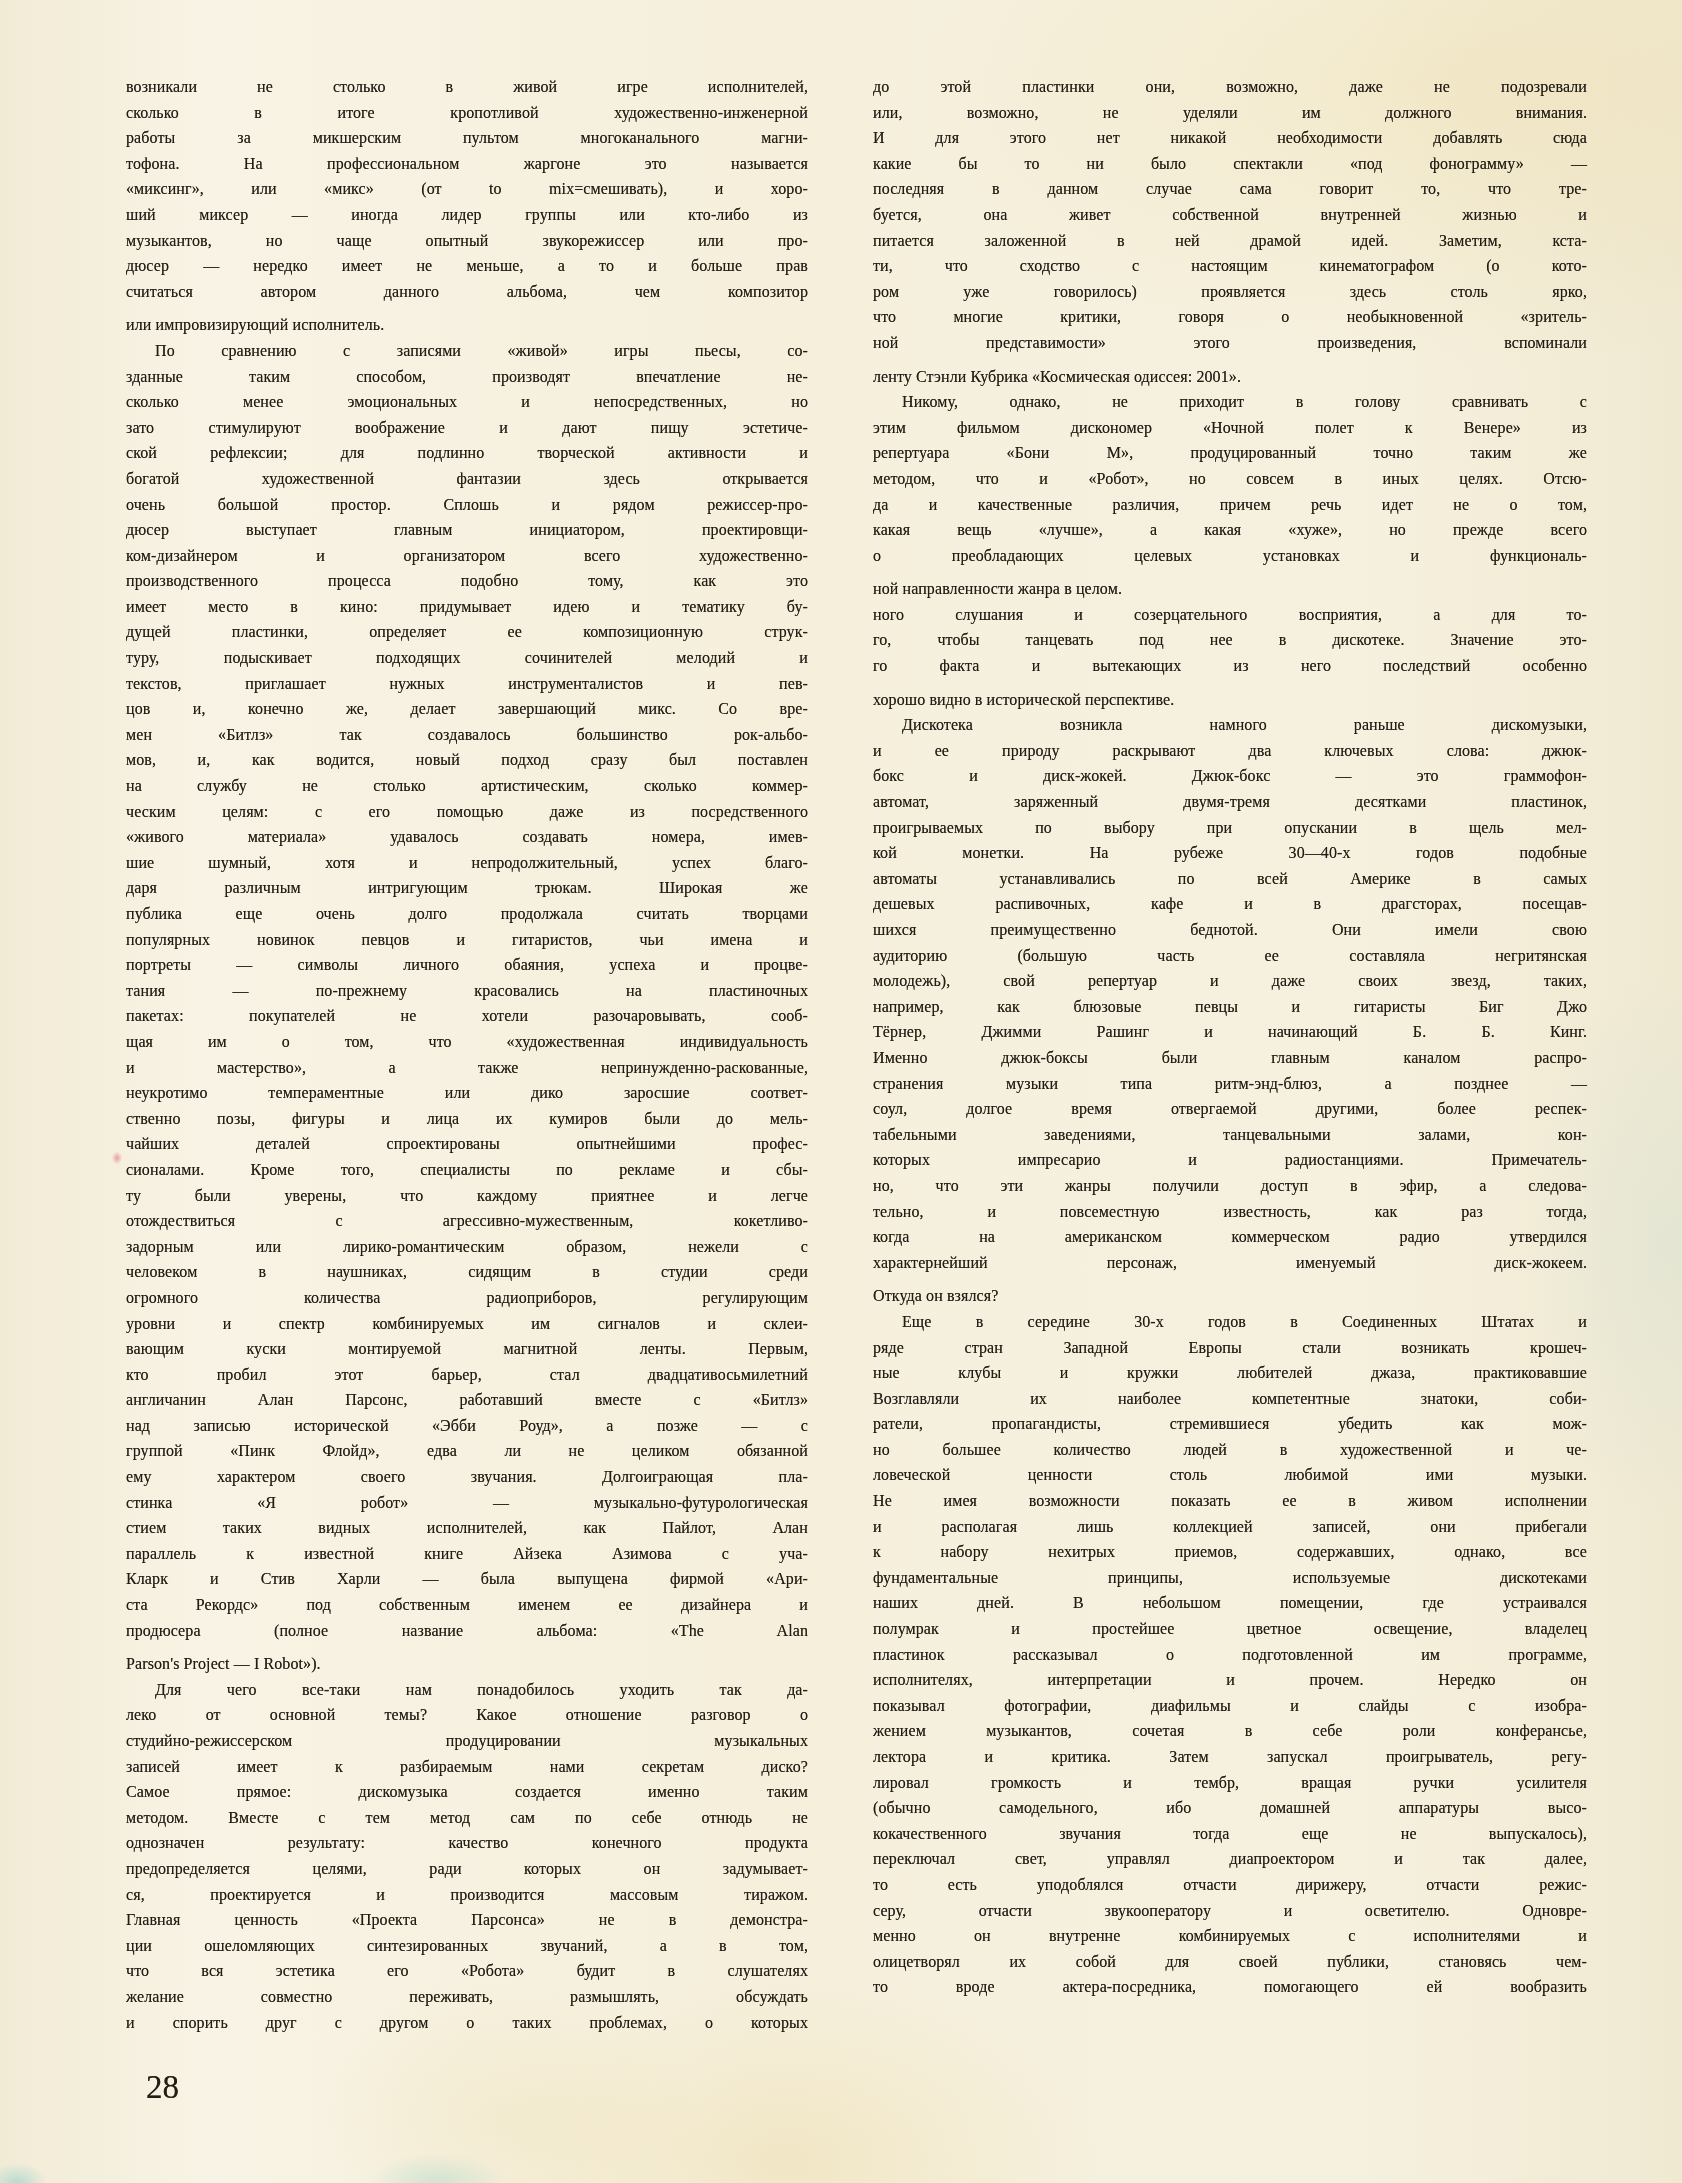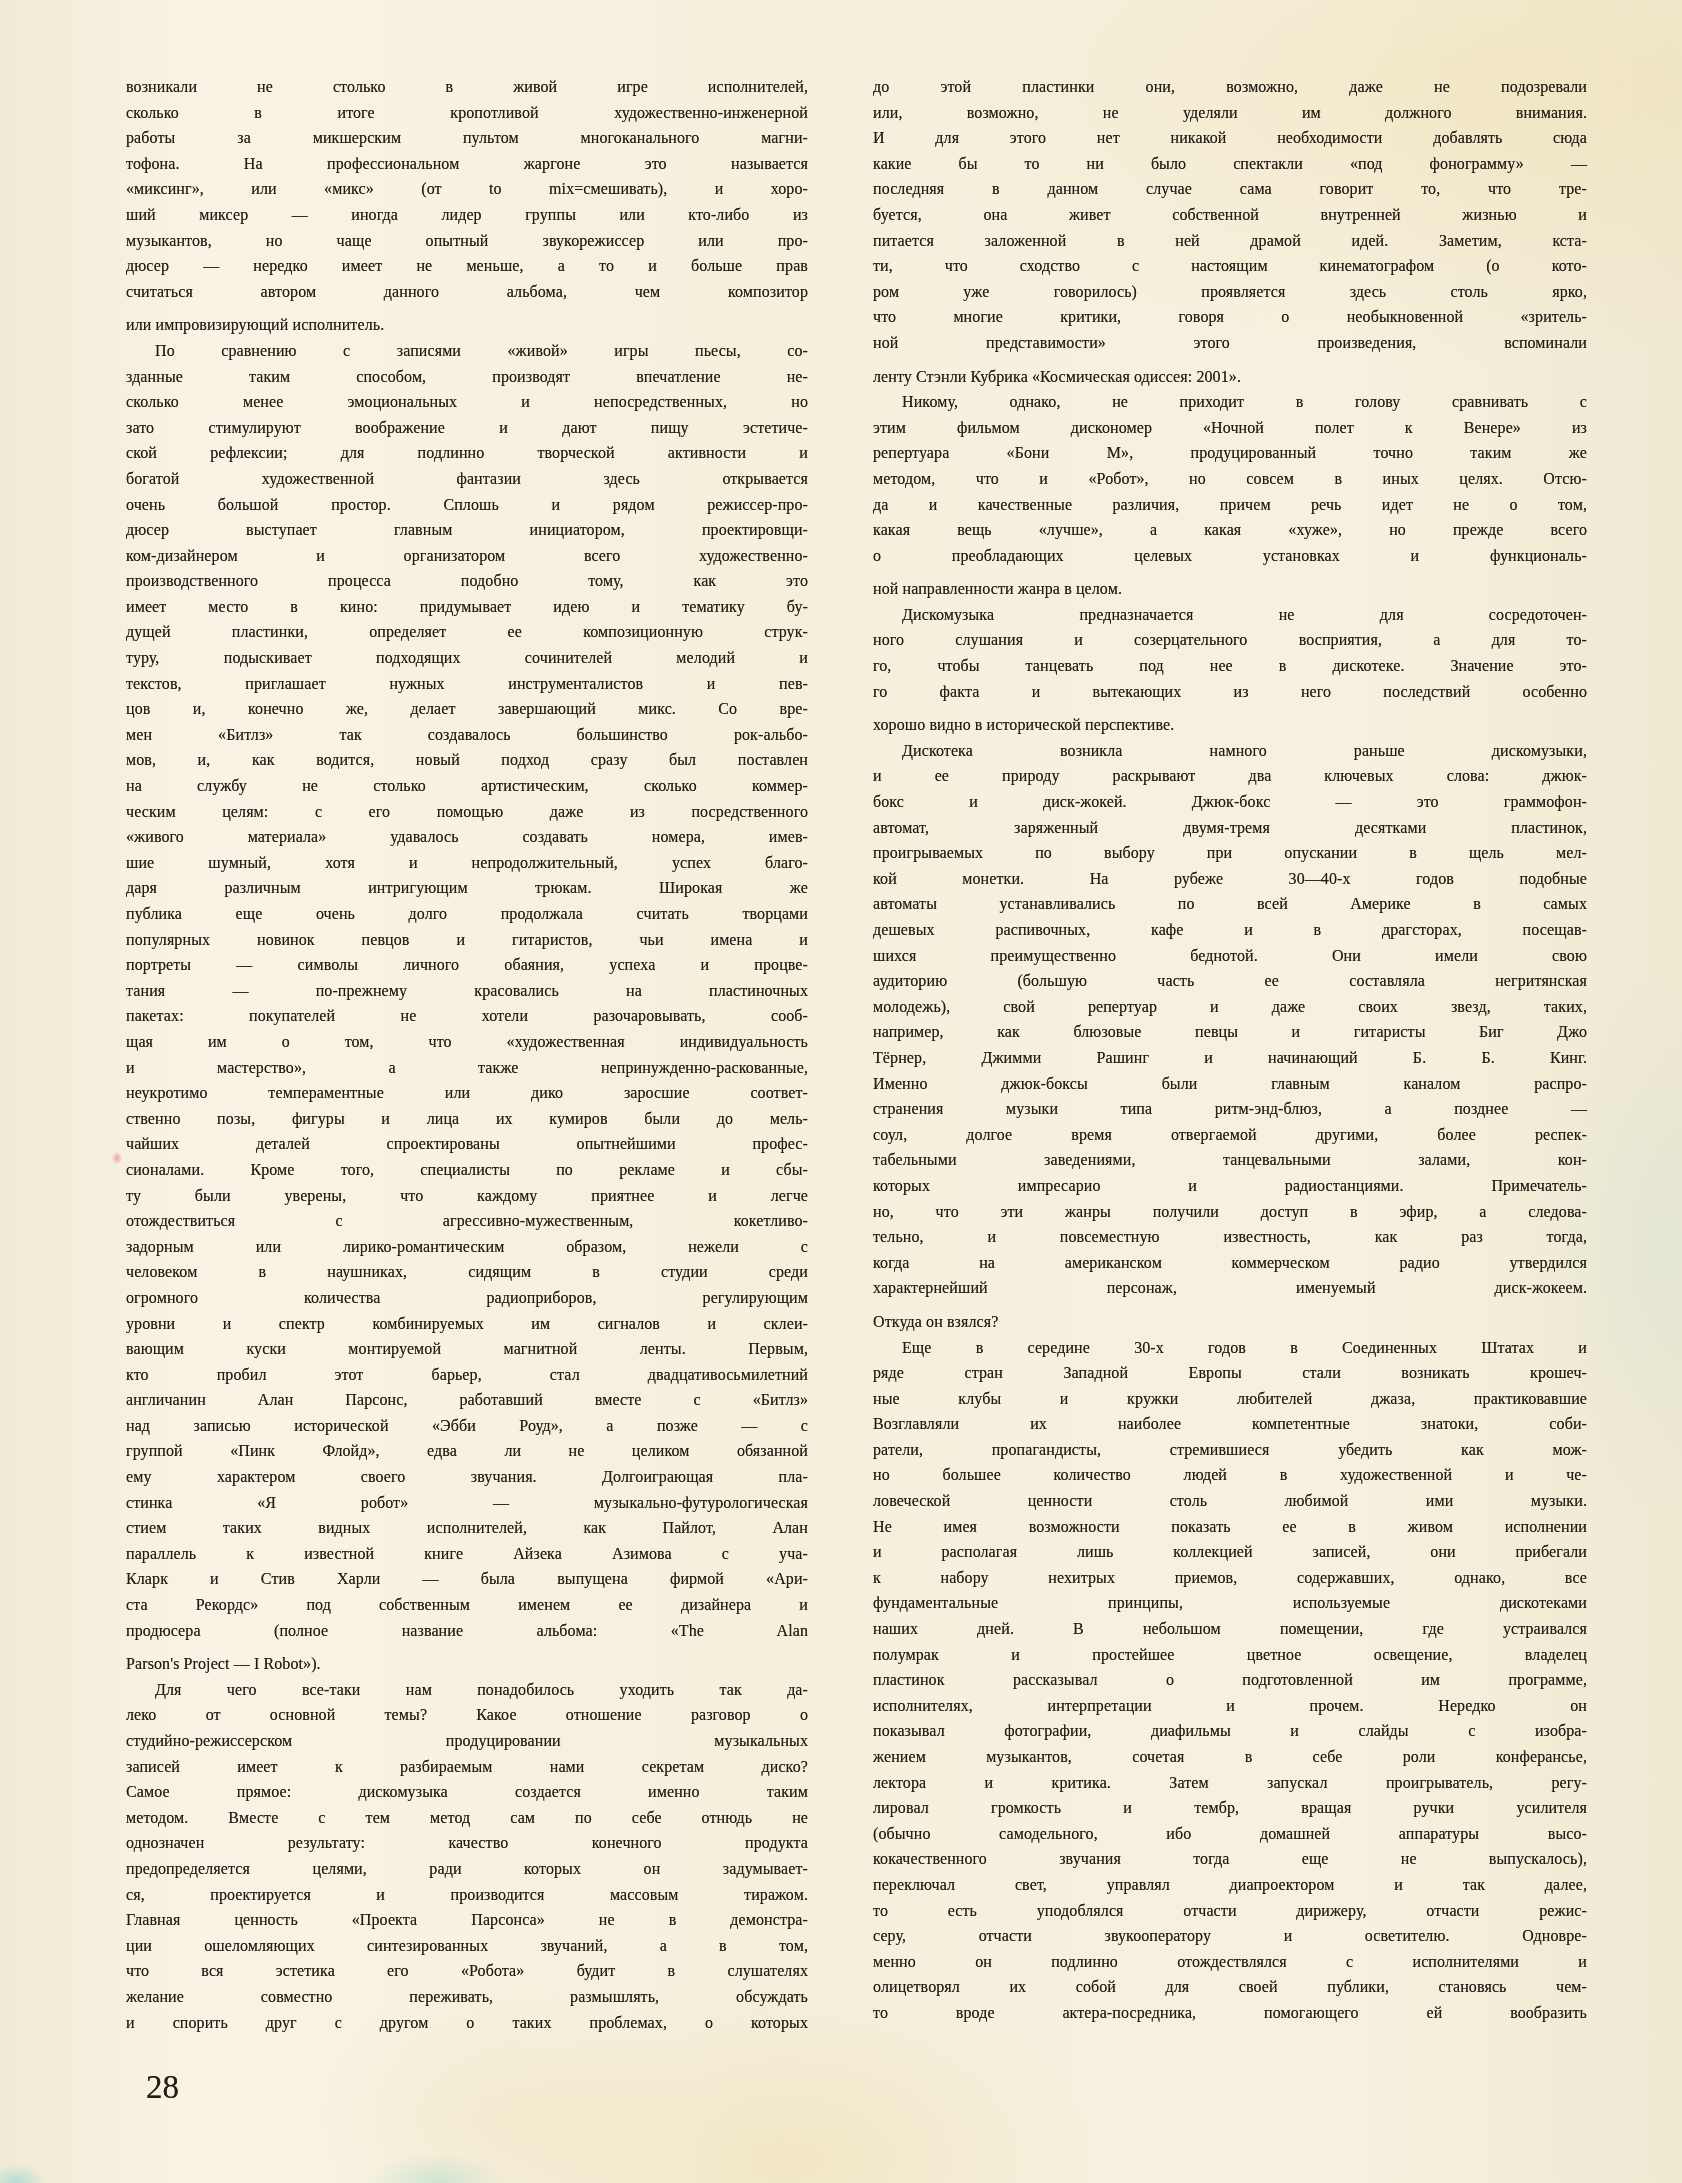--- a/index.html
+++ b/index.html
@@ -135,21 +135,20 @@
     <div class="line">ной представимости» этого произведения,  вспоминали</div>
     <div class="line parend">ленту Стэнли Кубрика «Космическая одиссея: 2001».</div>
     <div class="line indent">Никому, однако, не приходит в голову сравнивать с</div>
     <div class="line">этим фильмом дискономер «Ночной полет к Венере» из</div>
     <div class="line">репертуара «Бони М», продуцированный точно таким же</div>
     <div class="line">методом, что и «Робот», но совсем в иных целях. Отсю-</div>
     <div class="line">да и качественные различия, причем речь идет не о том,</div>
     <div class="line">какая вещь «лучше», а какая «хуже», но прежде всего</div>
     <div class="line">о преобладающих целевых установках и функциональ-</div>
     <div class="line parend">ной направленности жанра в целом.</div>
-    <div class="line indent">Дискомузыка предназначается не для  сосредоточен-</div>
     <div class="line">ного слушания и созерцательного восприятия, а для то-</div>
     <div class="line">го, чтобы танцевать под нее в дискотеке. Значение это-</div>
     <div class="line">го факта и вытекающих из него последствий особенно</div>
     <div class="line parend">хорошо видно в исторической перспективе.</div>
     <div class="line indent">Дискотека возникла намного  раньше  дискомузыки,</div>
     <div class="line">и ее природу раскрывают два ключевых слова: джюк-</div>
     <div class="line">бокс и диск-жокей.  Джюк-бокс — это  граммофон-</div>
     <div class="line">автомат, заряженный двумя-тремя десятками пластинок,</div>
     <div class="line">проигрываемых по выбору при опускании в щель мел-</div>
     <div class="line">кой монетки.  На рубеже 30—40-х годов подобные</div>
@@ -187,19 +186,19 @@
     <div class="line">исполнителях, интерпретации и  прочем.  Нередко он</div>
     <div class="line">показывал фотографии, диафильмы и слайды с изобра-</div>
     <div class="line">жением музыкантов, сочетая в себе роли конферансье,</div>
     <div class="line">лектора и критика. Затем запускал проигрыватель, регу-</div>
     <div class="line">лировал громкость и тембр, вращая ручки усилителя</div>
     <div class="line">(обычно самодельного, ибо домашней аппаратуры высо-</div>
     <div class="line">кокачественного звучания тогда еще не выпускалось),</div>
     <div class="line">переключал свет, управлял диапроектором и так далее,</div>
     <div class="line">то есть уподоблялся отчасти дирижеру, отчасти режис-</div>
     <div class="line">серу, отчасти звукооператору и осветителю. Одновре-</div>
-    <div class="line">менно он подлинно отождествлялся с исполнителями и</div>
+    <div class="line">менно он внутренне комбинируемых с исполнителями и</div>
     <div class="line">олицетворял их собой для своей публики, становясь чем-</div>
     <div class="line">то вроде актера-посредника, помогающего ей вообразить</div>
   </div>
 
 <div class="page-number">28</div>
 
 
 </body></html>

